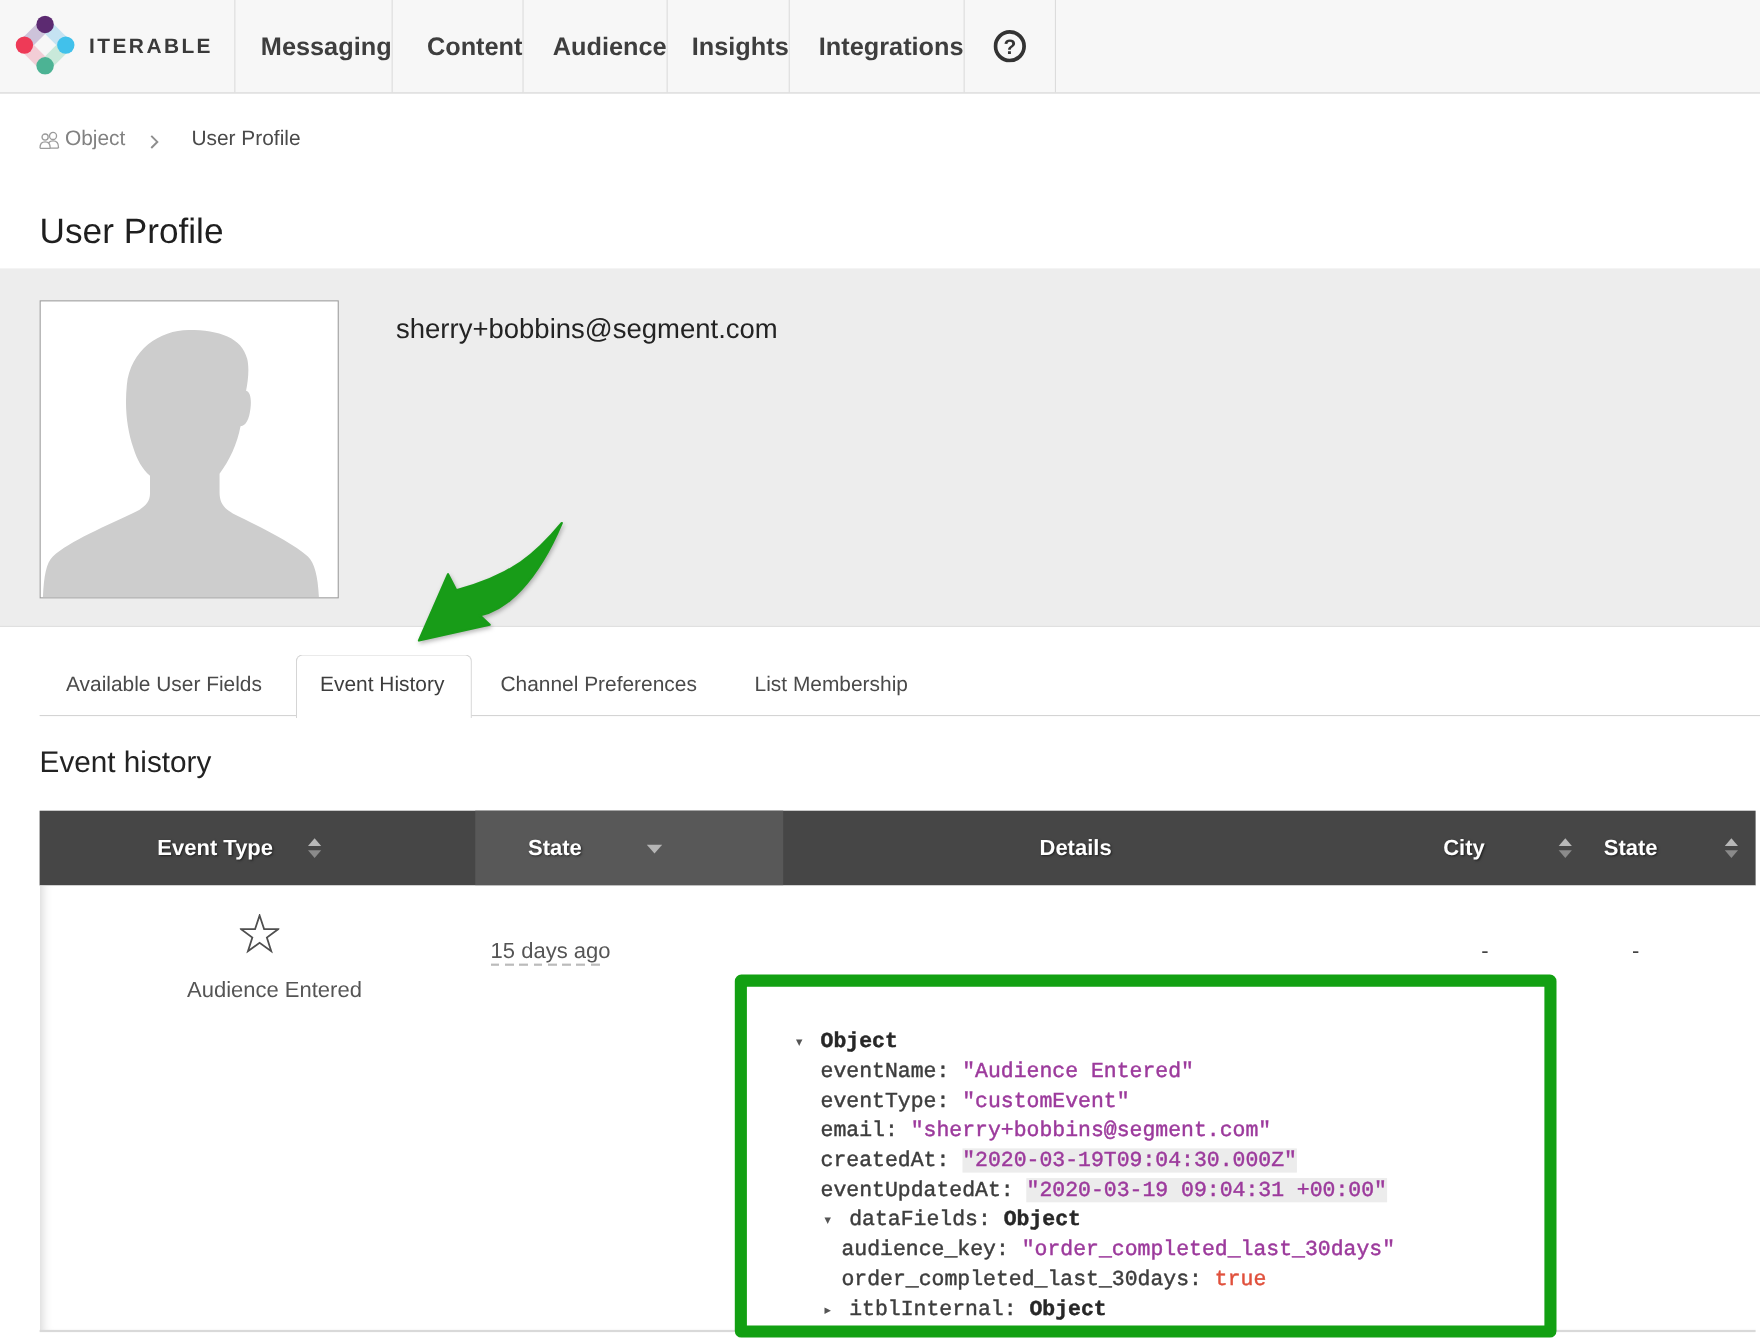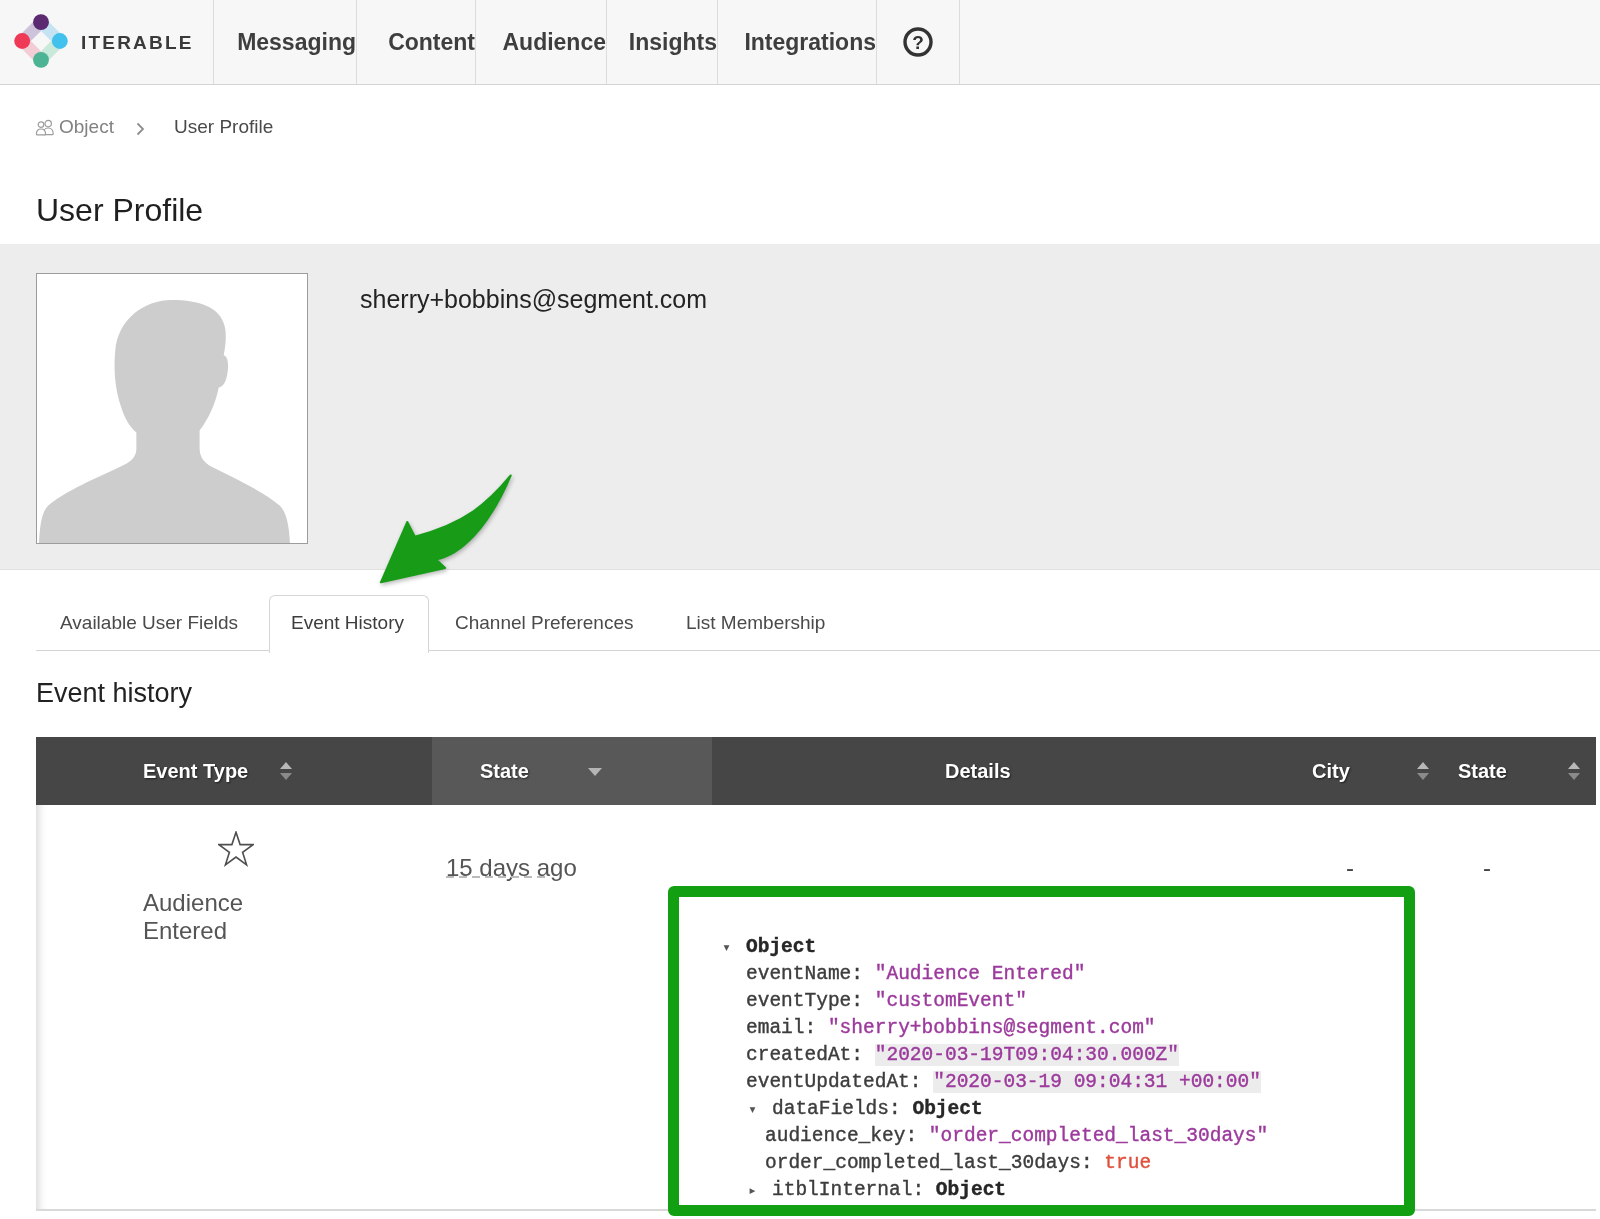--- a/index.html
+++ b/index.html
@@ -30,21 +30,21 @@
   
   #thead{left:36px;top:737px;width:1560px;height:68px;background:#464646;}
   #timecell{left:432px;top:737px;width:280px;height:68px;background:#585858;}
   .hcell{position:absolute;top:737px;height:68px;line-height:68px;color:#fff;
          font-weight:bold;font-size:20px;text-align:left;z-index:2;
          text-shadow:1px 1px 2px rgba(0,0,0,0.55);}
   .tri{position:absolute;width:0;height:0;z-index:2;}
   
   #row{left:36px;top:805px;width:1560px;height:404px;background:#fff;
        border-bottom:2px solid #d9d9d9;box-shadow:inset 10px 0 10px -8px rgba(0,0,0,0.18);}
-  .cellTxt{position:absolute;font-size:24px;color:#555;z-index:2;}
+  .cellTxt{position:absolute;font-size:20px;color:#555;z-index:2;}
   
   #gbox{left:668px;top:886px;width:725px;height:308px;border:11px solid #12a012;
         border-radius:6px;background:#fff;z-index:4;}
   .j{position:absolute;font-family:"Liberation Mono",monospace;font-size:19.5px;
      white-space:pre;color:#3d3d3d;z-index:5;-webkit-text-stroke:0.4px currentColor;}
   .jv{color:#9c3a9c;}
   .jb{font-weight:bold;color:#272727;}
   .jm{color:#555;font-size:15px;-webkit-text-stroke:0;}
   .hl{background:#ececec;}
   .jt{color:#e0503c;}
@@ -128,21 +128,21 @@
   <div class="tri" style="left:588px;top:768px;border-left:7px solid transparent;border-right:7px solid transparent;border-top:8px solid #b5b5b5;"></div>
   <div class="tri" style="left:1417px;top:762px;border-left:6px solid transparent;border-right:6px solid transparent;border-bottom:7px solid #b8b8b8;"></div>
   <div class="tri" style="left:1417px;top:773px;border-left:6px solid transparent;border-right:6px solid transparent;border-top:7px solid #8a8a8a;"></div>
   <div class="tri" style="left:1568px;top:762px;border-left:6px solid transparent;border-right:6px solid transparent;border-bottom:7px solid #b8b8b8;"></div>
   <div class="tri" style="left:1568px;top:773px;border-left:6px solid transparent;border-right:6px solid transparent;border-top:7px solid #8a8a8a;"></div>
 
   <div id="row" class="abs"></div>
   <svg class="abs" style="left:218px;top:831px;z-index:2" width="36" height="36" viewBox="0 0 36 36" fill="none" stroke="#4f4f4f" stroke-width="1.6" stroke-linejoin="miter">
     <path d="M18.0,1.2 L22.1,13.6 L35.1,13.6 L24.6,21.3 L28.6,33.8 L18.0,26.1 L7.4,33.8 L11.4,21.3 L0.9,13.6 L13.9,13.6 Z"></path>
   </svg>
-  <div class="cellTxt" style="left:143px;width:186px;top:889px;text-align:left">Audience Entered</div>
+  <div class="cellTxt" style="left:143px;width:186px;top:889px;text-align:right">Audience Entered</div>
   <div class="cellTxt" style="left:446px;top:854px">15 days ago</div>
   <div class="abs" style="left:446px;top:876px;width:103px;height:2px;z-index:2;
        background:repeating-linear-gradient(90deg,#bbb 0,#bbb 8px,transparent 8px,transparent 13px)"></div>
   <div class="cellTxt" style="left:1340px;width:20px;top:854px;text-align:center;color:#444">-</div>
   <div class="cellTxt" style="left:1477px;width:20px;top:854px;text-align:center;color:#444">-</div>
 
   <div id="gbox" class="abs"></div>
   <div class="j" style="left:722px;top:936px"><span class="jm">▾</span></div>
   <div class="j" style="left:746px;top:936px"><span class="jb">Object</span></div>
   <div class="j" style="left:746px;top:963px">eventName: <span class="jv">"Audience Entered"</span></div>

